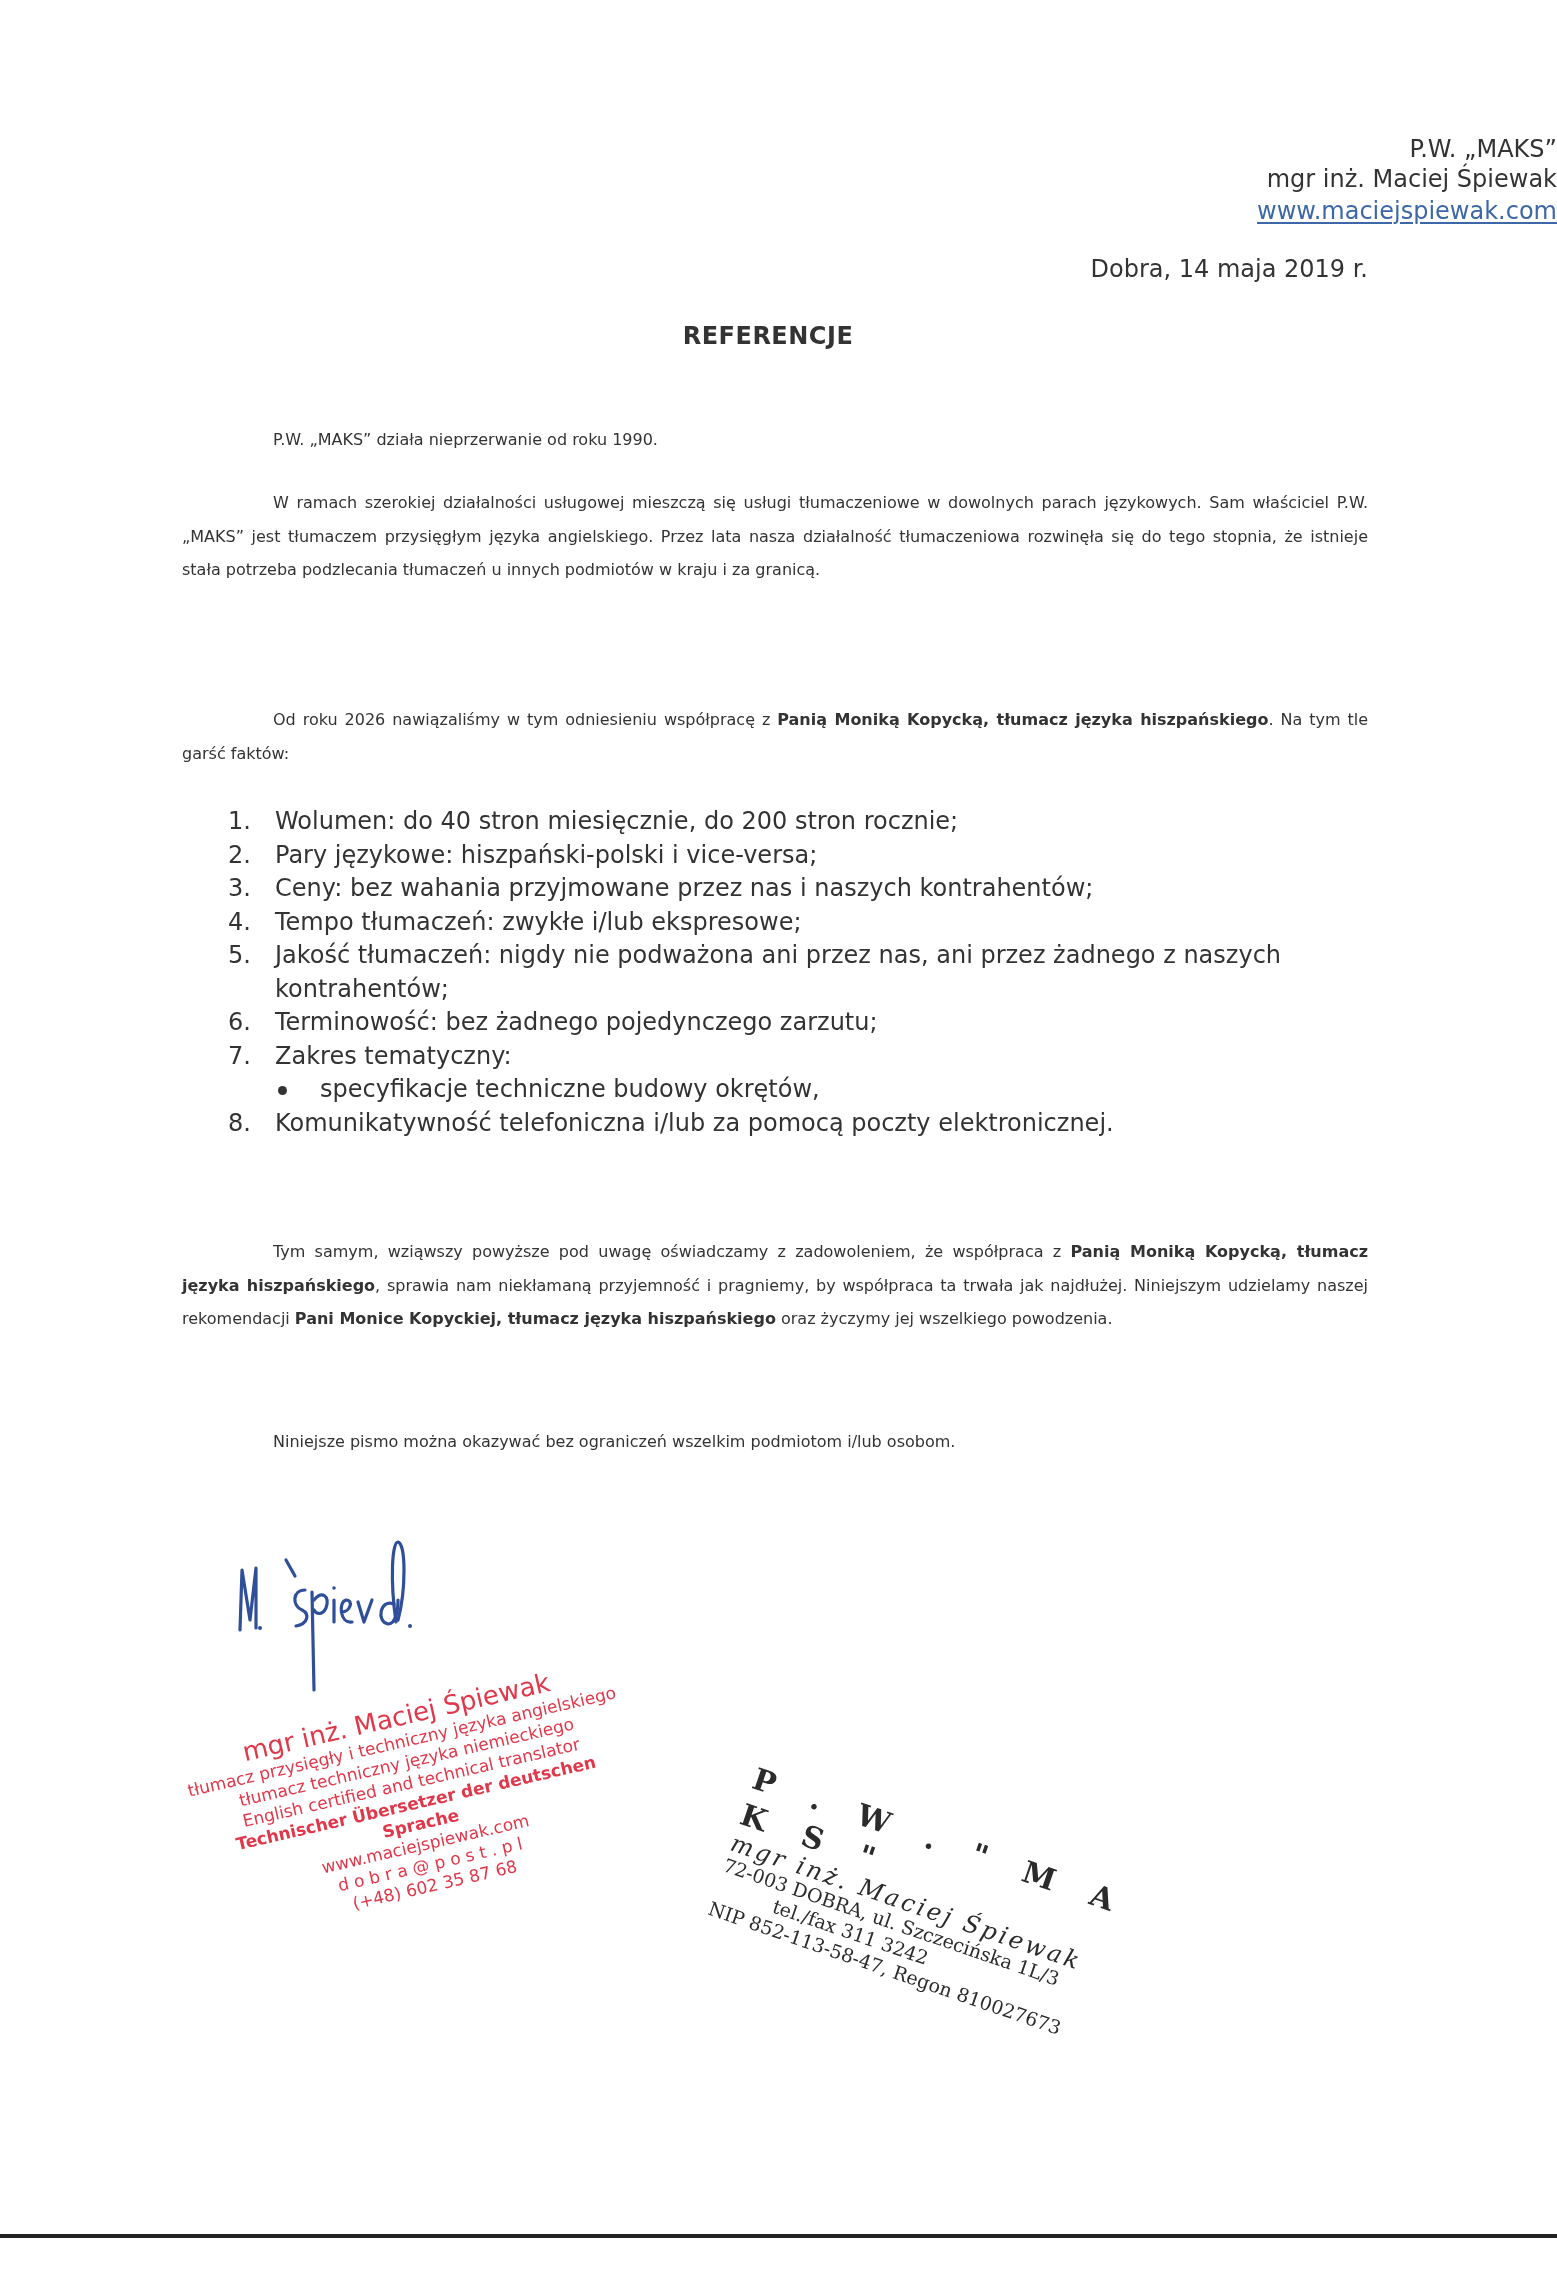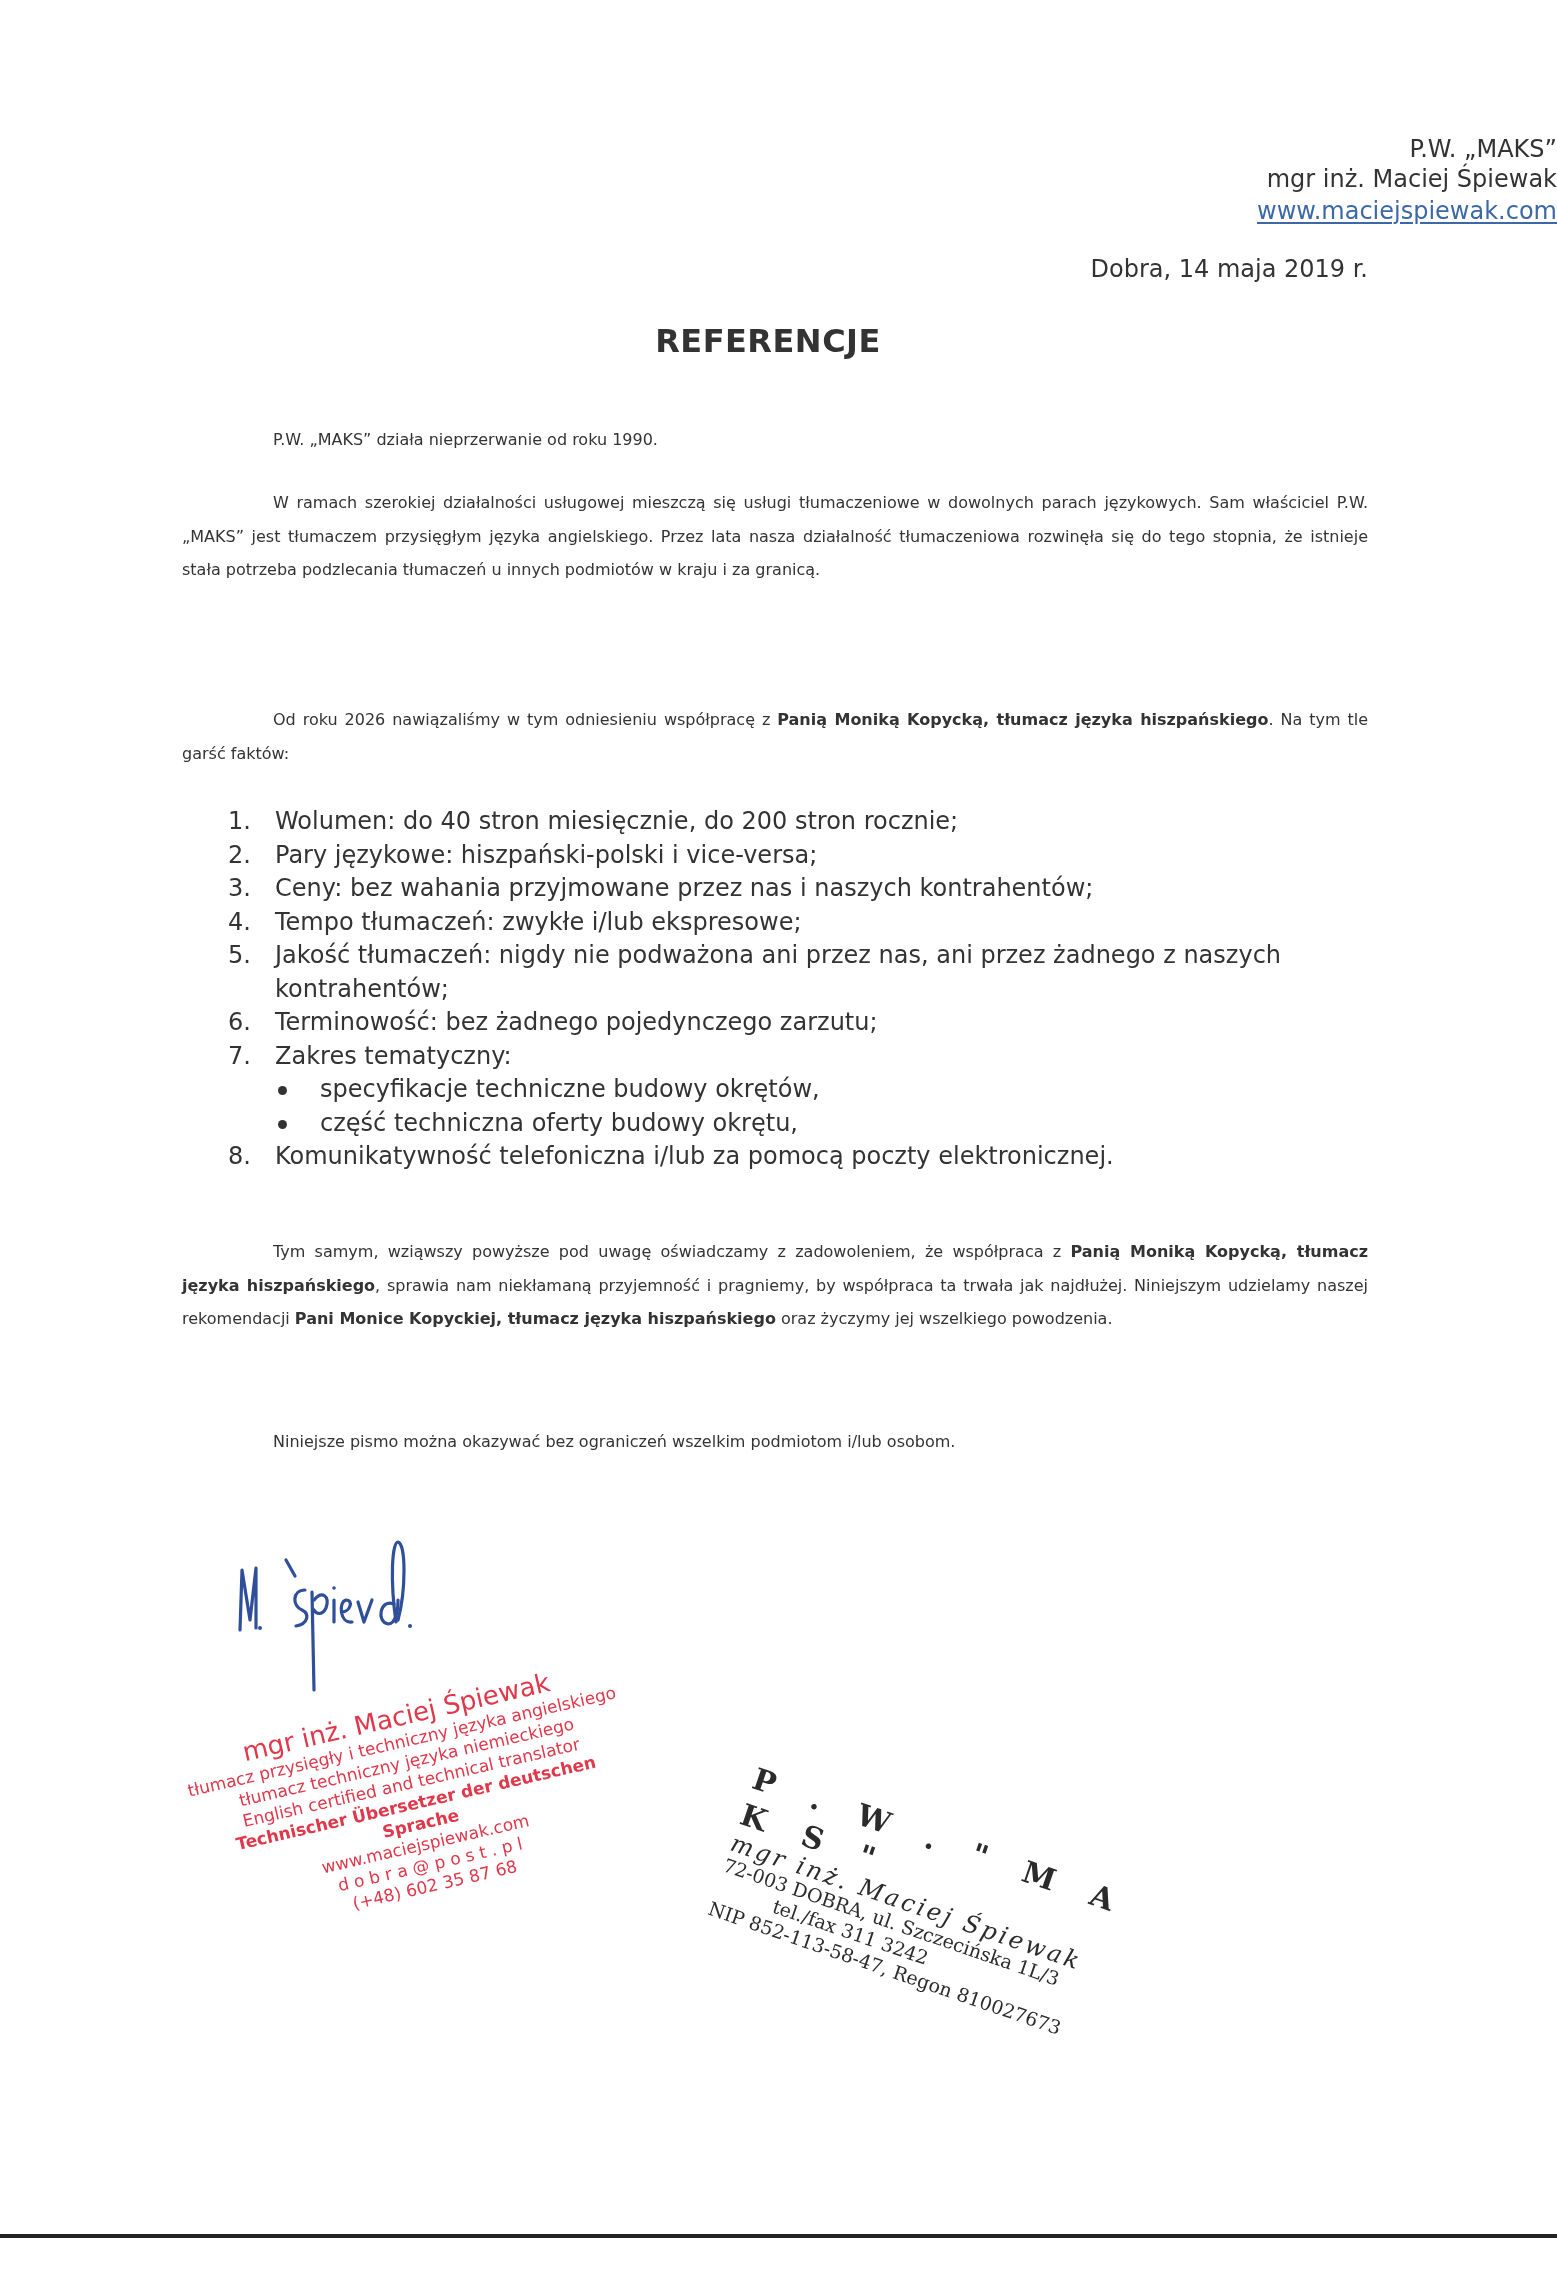--- a/index.html
+++ b/index.html
@@ -2,21 +2,21 @@
 <html><head>
 <meta charset="utf-8">
 <style>
   html, body { margin: 0; padding: 0; background: #ffffff; }
   body { width: 1557px; height: 2272px; position: relative; overflow: hidden;
          font-family: "DejaVu Sans", sans-serif; color: #333333; }
   .abs { position: absolute; }
   .hdr { left: 0; width: 1557px; text-align: right; font-size: 24px; line-height: 30px; }
   .hdr-link { color: #3d68a8; text-decoration: underline; text-decoration-thickness: 2px; text-underline-offset: 3px; }
   .date { right: 189px; top: 254px; font-size: 24px; line-height: 30px; text-align: right; }
-  .title { left: 0; width: 1536px; text-align: center; top: 322px; font-size: 32px; font-weight: bold; letter-spacing: 0.5px; }
+  .title { left: 0; width: 1536px; text-align: center; top: 322px; font-size: 24px; font-weight: bold; letter-spacing: 0.5px; }
   .body { left: 182px; width: 1186px; font-size: 16px; line-height: 33.5px; text-align: justify; }
   .indent { text-indent: 91px; }
   .b { font-weight: bold; }
   .list { left: 228px; width: 1140px; font-size: 24px; line-height: 33.5px; }
   .li { position: relative; padding-left: 47px; }
   .li .num { position: absolute; left: 0; top: 0; }
   .sub { position: relative; padding-left: 92px; }
   .sub .dot { position: absolute; left: 50px; top: 13px; width: 9px; height: 9px; border-radius: 50%; background: #333; }
   .sig { left: 230px; top: 1530px; width: 240px; height: 180px; }
   .red-stamp { left: 195px; top: 1700px; width: 440px; transform: rotate(-13deg); transform-origin: center;
@@ -52,21 +52,20 @@
 
 <div class="abs list" style="top:805px">
   <div class="li"><span class="num">1.</span><span>Wolumen: do 40 stron miesięcznie, do 200 stron rocznie;</span></div>
   <div class="li"><span class="num">2.</span><span>Pary językowe: hiszpański-polski i vice-versa;</span></div>
   <div class="li"><span class="num">3.</span><span>Ceny: bez wahania przyjmowane przez nas i naszych kontrahentów;</span></div>
   <div class="li"><span class="num">4.</span><span>Tempo tłumaczeń: zwykłe i/lub ekspresowe;</span></div>
   <div class="li"><span class="num">5.</span><span>Jakość tłumaczeń: nigdy nie podważona ani przez nas, ani przez żadnego z naszych kontrahentów;</span></div>
   <div class="li"><span class="num">6.</span><span>Terminowość: bez żadnego pojedynczego zarzutu;</span></div>
   <div class="li"><span class="num">7.</span><span>Zakres tematyczny:</span></div>
   <div class="sub"><span class="dot"></span><span>specyfikacje techniczne budowy okrętów,</span></div>
-  <div class="sub"><span class="dot"></span><span>część techniczna oferty budowy okrętu,</span></div>
   <div class="li"><span class="num">8.</span><span>Komunikatywność telefoniczna i/lub za pomocą poczty elektronicznej.</span></div>
 </div>
 
 <div class="abs body indent" style="top:1235px">
   <span>Tym samym, wziąwszy powyższe pod uwagę oświadczamy z zadowoleniem, że współpraca z </span><span class="b">Panią Moniką Kopycką, tłumacz języka hiszpańskiego</span><span>, sprawia nam niekłamaną przyjemność i pragniemy, by współpraca ta trwała jak najdłużej. Niniejszym udzielamy naszej rekomendacji </span><span class="b">Pani Monice Kopyckiej, tłumacz języka hiszpańskiego</span><span> oraz życzymy jej wszelkiego powodzenia.</span>
 </div>
 
 <div class="abs body indent" style="top:1425px">Niniejsze pismo można okazywać bez ograniczeń wszelkim podmiotom i/lub osobom.</div>
 
 <svg class="abs sig" viewBox="0 0 240 180">

